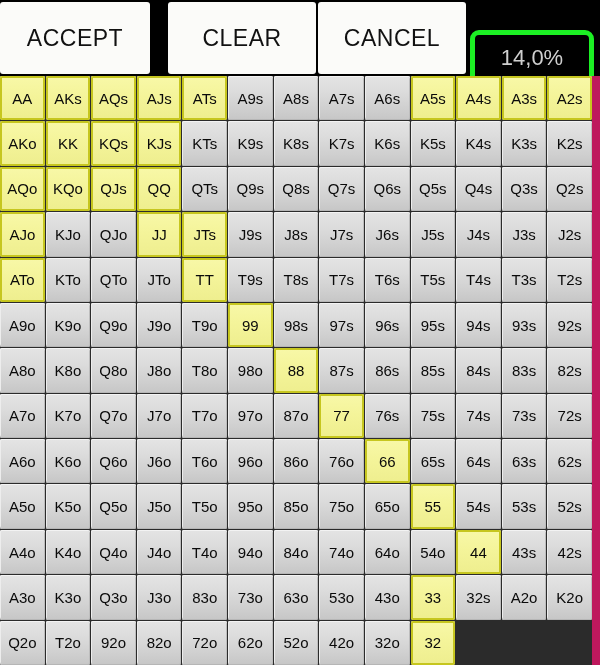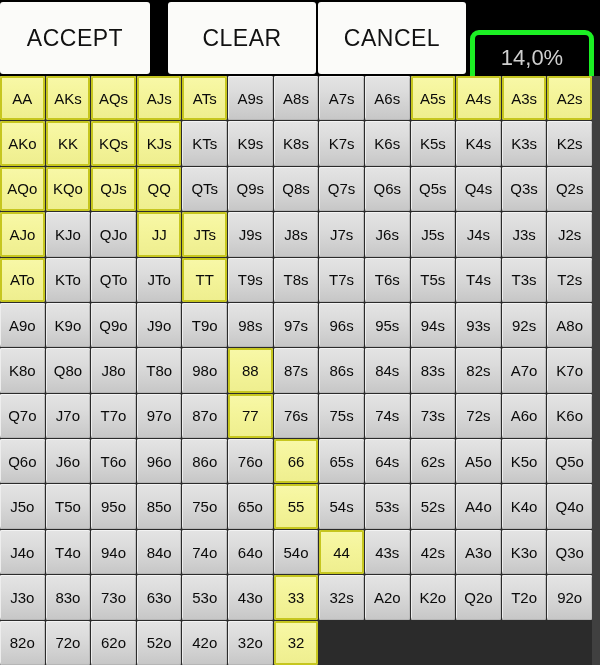--- a/index.html
+++ b/index.html
@@ -74,21 +74,21 @@
     font-size: 22px;
     display: flex;
     align-items: center;
     justify-content: center;
     box-sizing: border-box;
   }
 
   
   .grid-wrap {
     flex: 1 1 auto;
-    background: #404040;
+    background: #be185d;
     padding: 0 8px 0 0;
     box-sizing: border-box;
   }
   .grid {
     width: 100%;
     height: 100%;
     display: grid;
     grid-template-columns: repeat(13, 1fr);
     grid-template-rows: repeat(13, 1fr);
     gap: 1px;
@@ -340,20 +340,23 @@
         </div>
         <div class="cell off">
           <span class="lbl">Q9o</span>
         </div>
         <div class="cell off">
           <span class="lbl">J9o</span>
         </div>
         <div class="cell off">
           <span class="lbl">T9o</span>
         </div>
+        <div class="cell on">
+          <span class="lbl">99</span>
+        </div>
         <div class="cell off">
           <span class="lbl">98s</span>
         </div>
         <div class="cell off">
           <span class="lbl">97s</span>
         </div>
         <div class="cell off">
           <span class="lbl">96s</span>
         </div>
         <div class="cell off">
@@ -389,20 +392,23 @@
         <div class="cell on">
           <span class="lbl">88</span>
         </div>
         <div class="cell off">
           <span class="lbl">87s</span>
         </div>
         <div class="cell off">
           <span class="lbl">86s</span>
         </div>
         <div class="cell off">
+          <span class="lbl">85s</span>
+        </div>
+        <div class="cell off">
           <span class="lbl">84s</span>
         </div>
         <div class="cell off">
           <span class="lbl">83s</span>
         </div>
         <div class="cell off">
           <span class="lbl">82s</span>
         </div>
         <div class="cell off">
           <span class="lbl">A7o</span>
@@ -468,20 +474,23 @@
           <span class="lbl">76o</span>
         </div>
         <div class="cell on">
           <span class="lbl">66</span>
         </div>
         <div class="cell off">
           <span class="lbl">65s</span>
         </div>
         <div class="cell off">
           <span class="lbl">64s</span>
+        </div>
+        <div class="cell off">
+          <span class="lbl">63s</span>
         </div>
         <div class="cell off">
           <span class="lbl">62s</span>
         </div>
         <div class="cell off">
           <span class="lbl">A5o</span>
         </div>
         <div class="cell off">
           <span class="lbl">K5o</span>
         </div>

